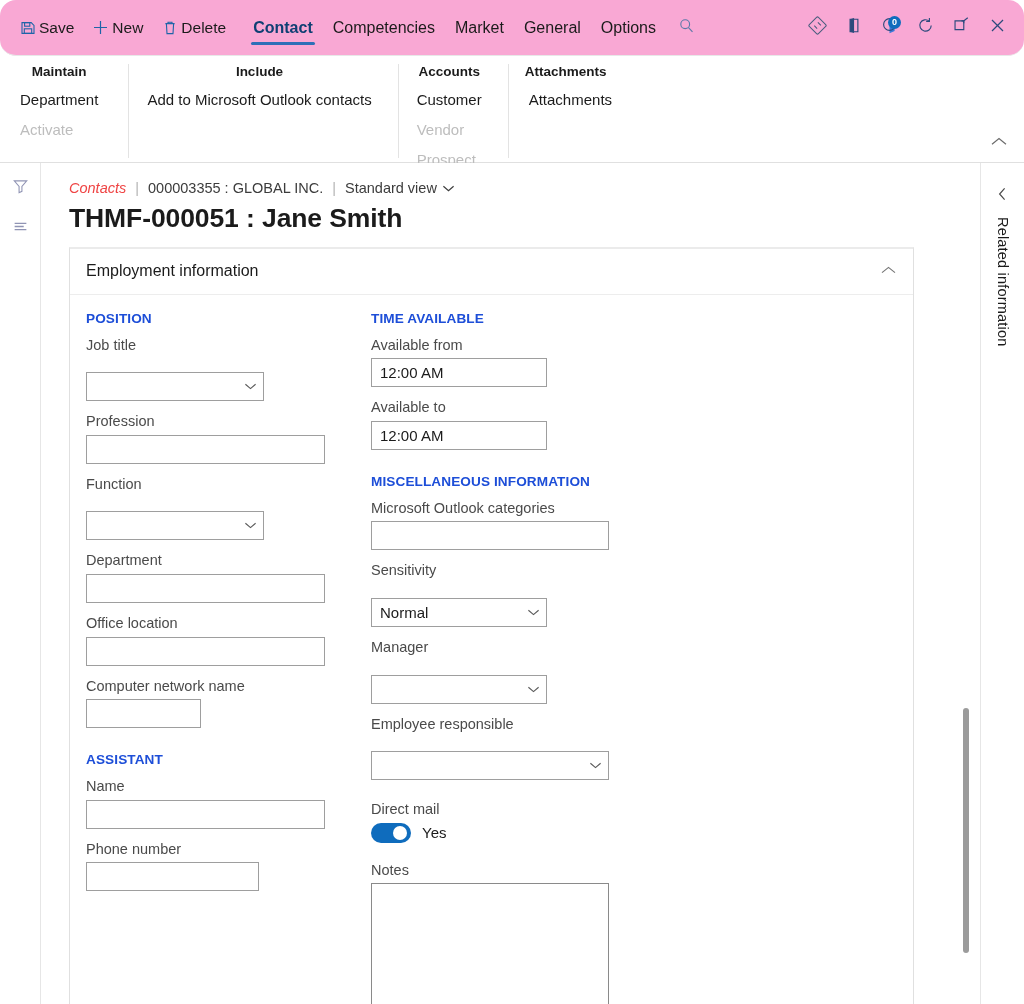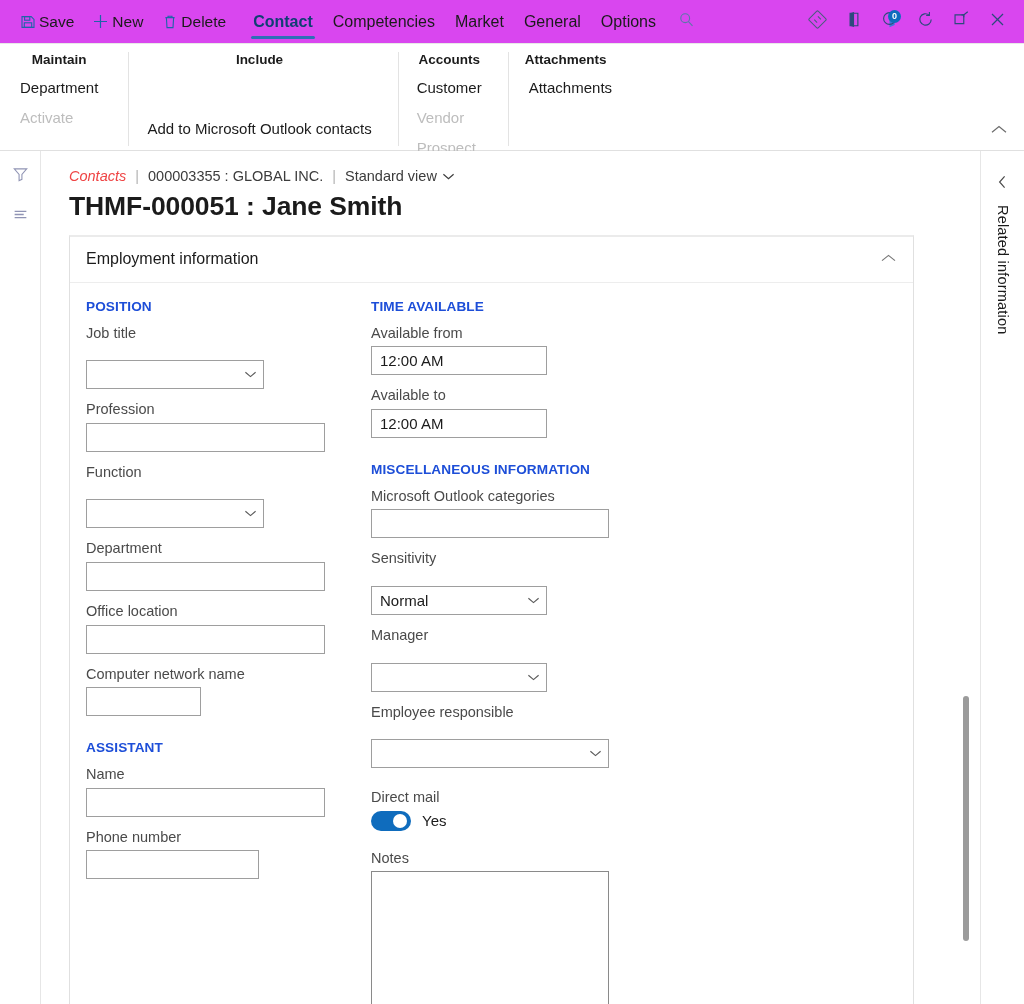--- a/index.html
+++ b/index.html
@@ -8,26 +8,27 @@
     width: 1024px; height: 1004px;
     background: #ffffff;
     font-family: "Liberation Sans", sans-serif;
     color: #242424;
     overflow: hidden;
   }
 
   
   .cmdbar {
     position: relative;
-    height: 44px;
+    height: 56px;
     display: flex;
     align-items: center;
     padding: 0 6px 0 10px;
-    background: #d946ef;
+    background: #f9a8d4;
     border-bottom: 1px solid #e8e8e8;
+    border-radius: 16px;
   }
   .cmd-item {
     display: flex;
     align-items: center;
     gap: 3px;
     height: 38px;
     padding: 0 9px;
     font-size: 15.5px;
     color: #1b1b1b;
     cursor: pointer;
@@ -476,21 +477,21 @@
 </div>
 
 <div class="actionpane">
 
   <div class="ap-group" style="padding-left:16px;padding-right:26px;">
     <div class="ap-title">Maintain</div>
     <div class="ap-btn">Department</div>
     <div class="ap-btn disabled">Activate</div>
   </div>
 
-  <div class="ap-group" style="padding-right:22px;justify-content:space-between;">
+  <div class="ap-group" style="padding-right:22px;">
     <div class="ap-title">Include</div>
     <div class="ap-btn">Add to Microsoft Outlook contacts</div>
   </div>
 
   <div class="ap-group" style="padding-right:22px;">
     <div class="ap-title">Accounts</div>
     <div class="ap-btn">Customer</div>
     <div class="ap-btn disabled">Vendor</div>
     <div class="ap-btn disabled">Prospect</div>
   </div>

